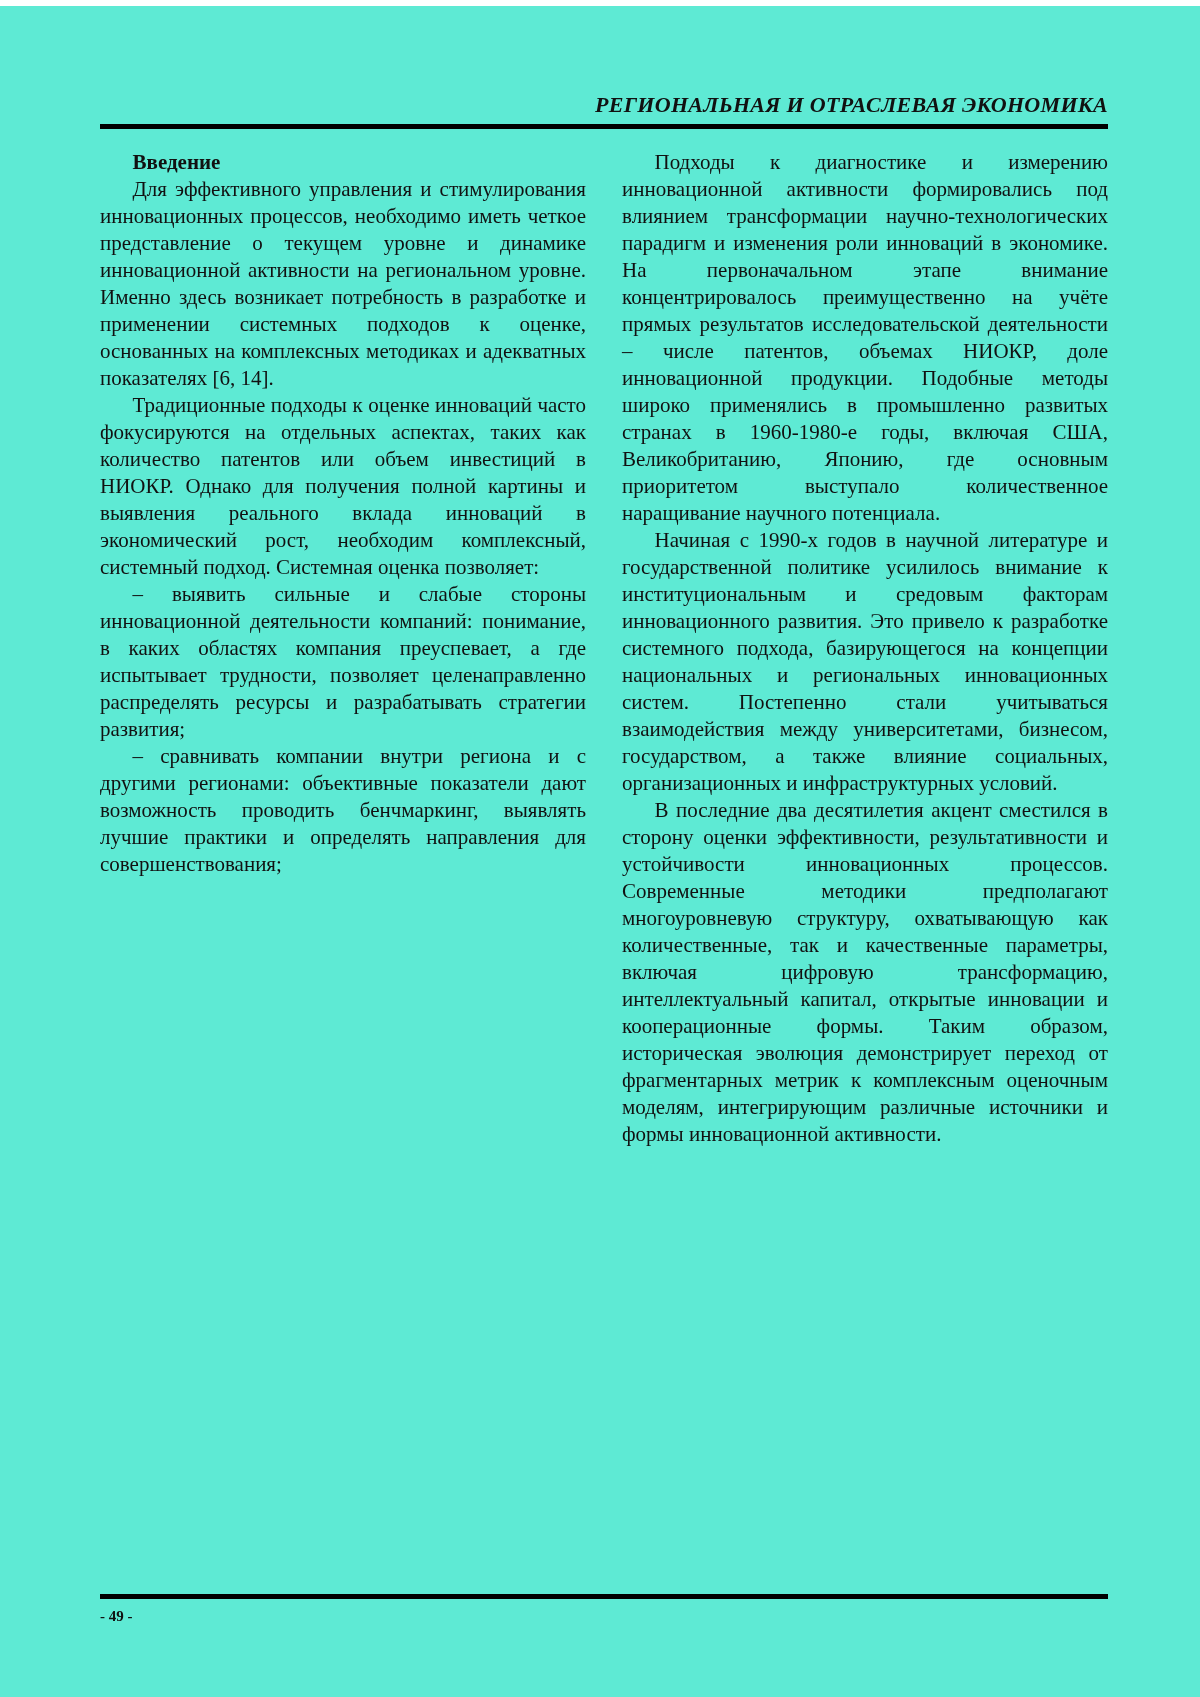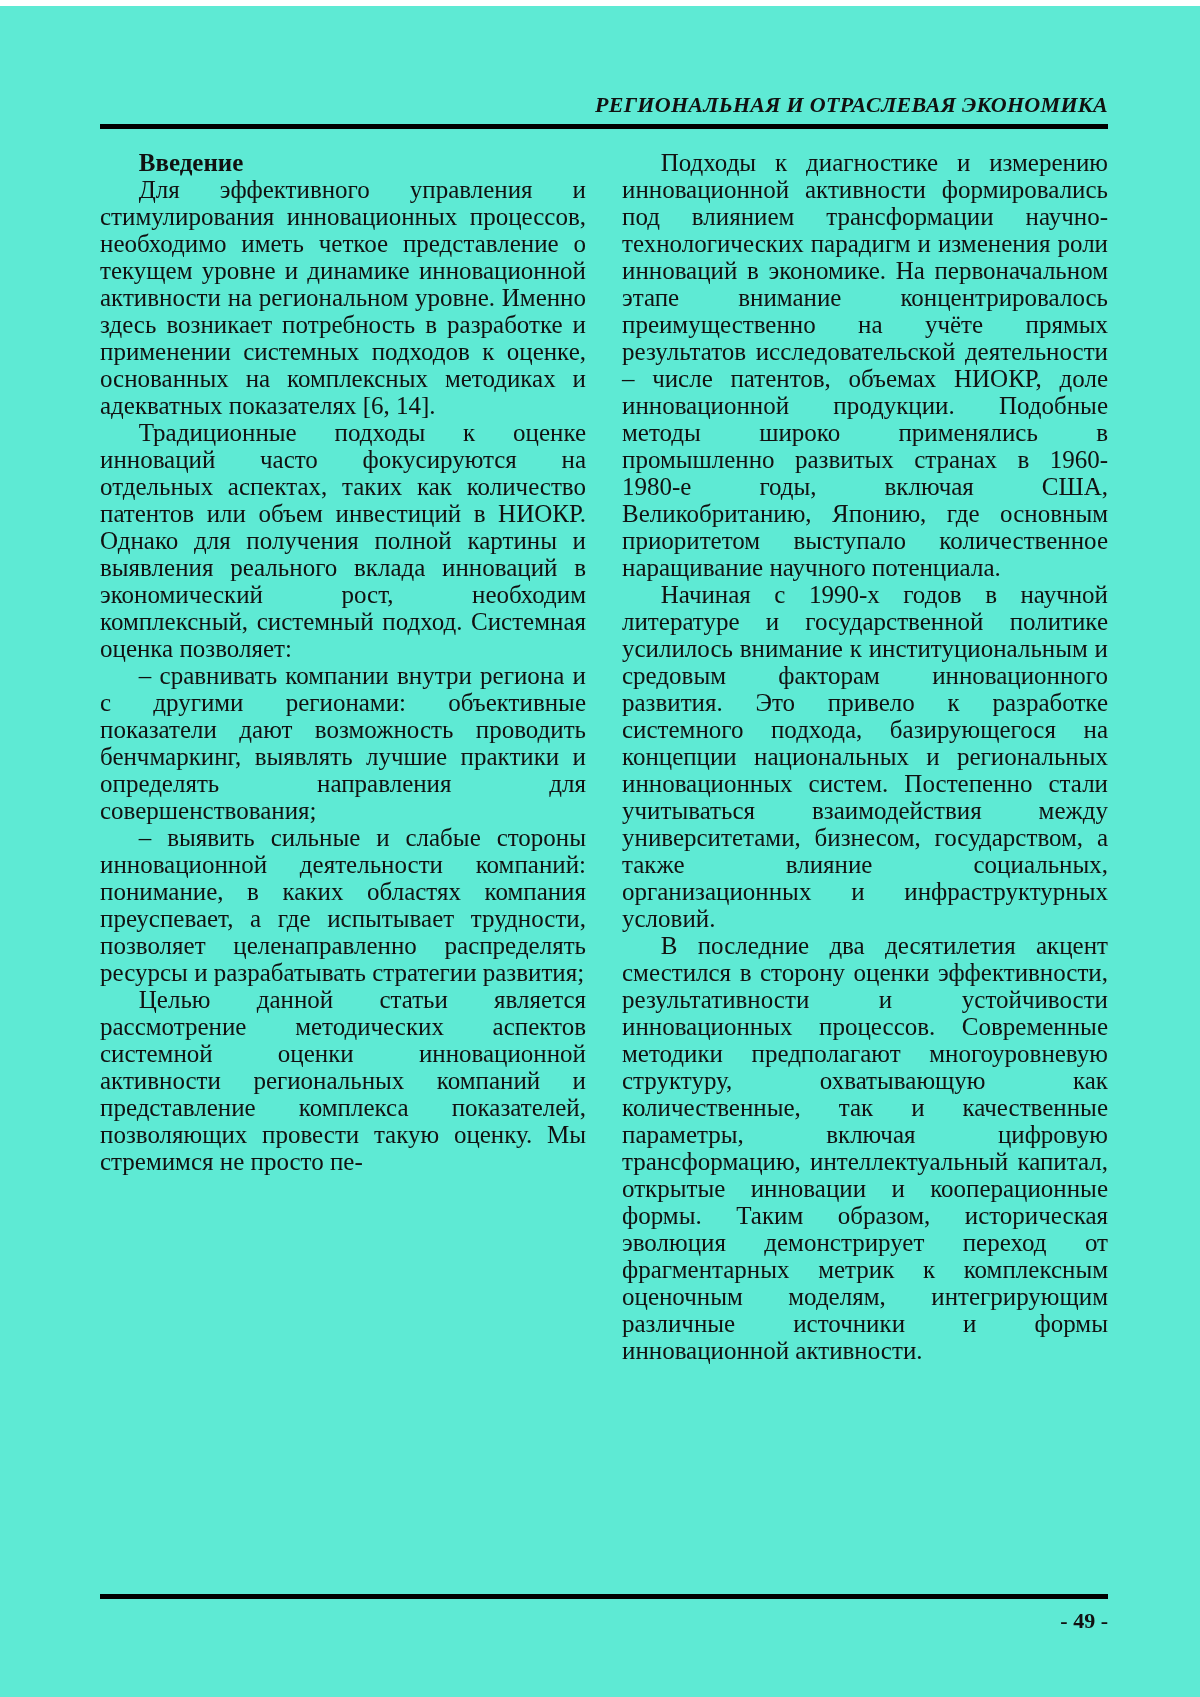--- a/index.html
+++ b/index.html
@@ -41,21 +41,21 @@
   .columns {
     display: flex;
     gap: 36px;
     margin-top: 20px;
     height: 1412px;
     overflow: hidden;
   }
   .col {
     width: calc(50% - 18px);
     text-align: justify;
-    font-size: 25px;
+    font-size: 21px;
     line-height: 27px;
     hyphens: auto;
   }
   .col p {
     margin: 0;
     text-indent: 1.55em;
   }
   .col p.noindent {
     text-indent: 0;
   }
@@ -64,46 +64,45 @@
     text-indent: 1.55em;
     margin: 0;
   }
   .footer {
     position: absolute;
     left: 100px;
     right: 92px;
     top: 1588px;
   }
   .page-number {
-    text-align: right;
+    text-align: left;
     font-weight: bold;
-    font-size: 22px;
+    font-size: 15px;
     margin-top: 9px;
   }
 </style>
 </head>
 <body>
 
 <div class="page">
 
   <div class="content-frame">
 
     <div class="running-head">РЕГИОНАЛЬНАЯ И ОТРАСЛЕВАЯ ЭКОНОМИКА</div>
 
     <div class="rule"></div>
 
     <div class="columns">
 
       <div class="col">
         <p class="heading">Введение</p>
         <p>Для эффективного управления и стимулирования инновационных процессов, необходимо иметь четкое представление о текущем уровне и динамике инновационной активности на региональном уровне. Именно здесь возникает потребность в разработке и применении системных подходов к оценке, основанных на комплексных методиках и адекватных показателях [6, 14].</p>
         <p>Традиционные подходы к оценке инноваций часто фокусируются на отдельных аспектах, таких как количество патентов или объем инвестиций в НИОКР. Однако для получения полной картины и выявления реального вклада инноваций в экономический рост, необходим комплексный, системный подход. Системная оценка позволяет:</p>
+        <p>– выявить сильные и слабые стороны инновационной деятельности компаний: понимание, в каких областях компания преуспевает, а где испытывает трудности, позволяет целенаправленно распределять ресурсы и разрабатывать стратегии развития;</p>
         <p>– сравнивать компании внутри региона и с другими регионами: объективные показатели дают возможность проводить бенчмаркинг, выявлять лучшие практики и определять направления для совершенствования;</p>
-        <p>– выявить сильные и слабые стороны инновационной деятельности компаний: понимание, в каких областях компания преуспевает, а где испытывает трудности, позволяет целенаправленно распределять ресурсы и разрабатывать стратегии развития;</p>
-        <p>Целью данной статьи является рассмотрение методических аспектов системной оценки инновационной активности региональных компаний и представление комплекса показателей, позволяющих провести такую оценку. Мы стремимся не просто пе-</p>
       </div>
 
       <div class="col">
         <p>Подходы к диагностике и измерению инновационной активности формировались под влиянием трансформации научно-технологических парадигм и изменения роли инноваций в экономике. На первоначальном этапе внимание концентрировалось преимущественно на учёте прямых результатов исследовательской деятельности – числе патентов, объемах НИОКР, доле инновационной продукции. Подобные методы широко применялись в промышленно развитых странах в 1960-1980-е годы, включая США, Великобританию, Японию, где основным приоритетом выступало количественное наращивание научного потенциала.</p>
         <p>Начиная с 1990-х годов в научной литературе и государственной политике усилилось внимание к институциональным и средовым факторам инновационного развития. Это привело к разработке системного подхода, базирующегося на концепции национальных и региональных инновационных систем. Постепенно стали учитываться взаимодействия между университетами, бизнесом, государством, а также влияние социальных, организационных и инфраструктурных условий.</p>
         <p>В последние два десятилетия акцент сместился в сторону оценки эффективности, результативности и устойчивости инновационных процессов. Современные методики предполагают многоуровневую структуру, охватывающую как количественные, так и качественные параметры, включая цифровую трансформацию, интеллектуальный капитал, открытые инновации и кооперационные формы. Таким образом, историческая эволюция демонстрирует переход от фрагментарных метрик к комплексным оценочным моделям, интегрирующим различные источники и формы инновационной активности.</p>
       </div>
 
     </div>
   </div>

